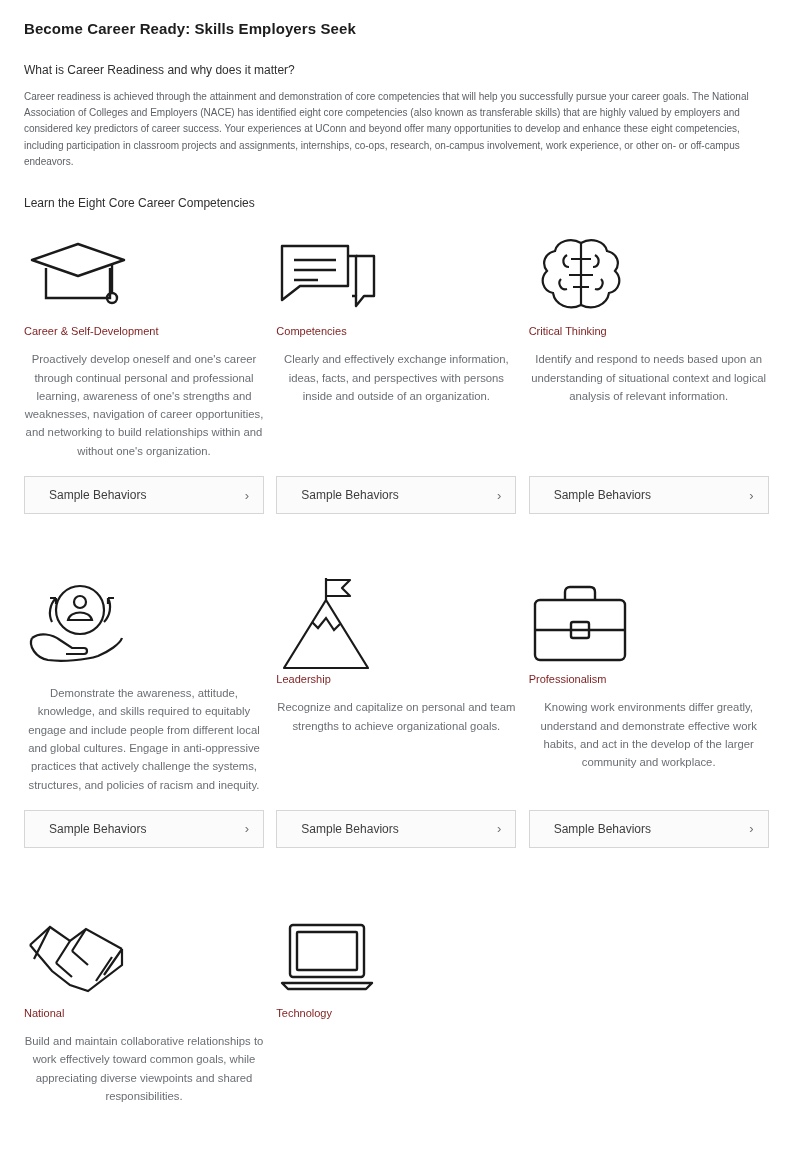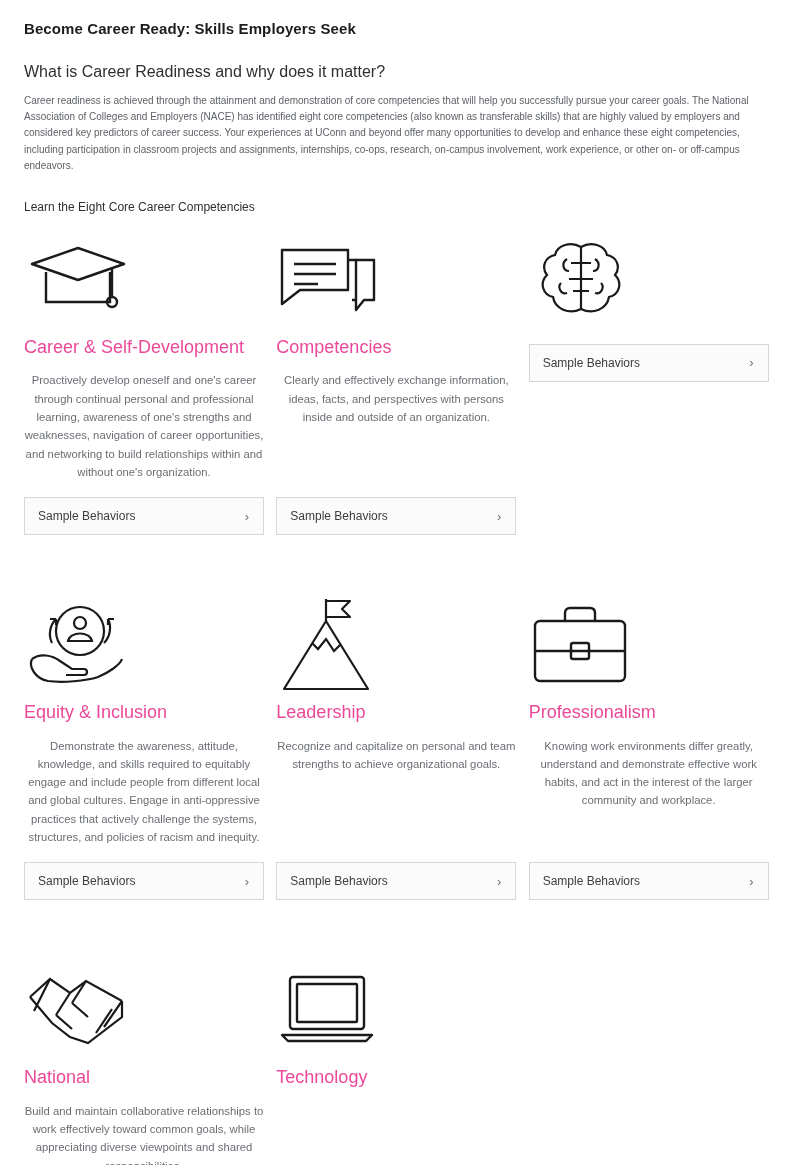--- a/index.html
+++ b/index.html
@@ -20,21 +20,21 @@
     padding: 14px 24px 0 24px;
   }
   .page-title {
     font-size: 15px;
     font-weight: bold;
     color: #1d1d1d;
     margin: 6px 0 3px 0;
     letter-spacing: 0.1px;
   }
   .section-heading {
-    font-size: 16px;
+    font-size: 12px;
     font-weight: normal;
     color: #2f2f2f;
     margin: 26px 0 0 0;
   }
   .intro {
     font-size: 10px;
     line-height: 1.62;
     color: #5d6166;
     margin: 12px 0 0 0;
     text-align: left;
@@ -59,23 +59,22 @@
 
   .icon-box {
     height: 96px;
     display: flex;
     align-items: center;
     justify-content: flex-start;
     padding-left: 2px;
     margin-top: 18px;
   }
   .card-title {
-    font-size: 18px;
-    color: #ec4899;
-    margin-top: 8px;
+    font-size: 11px;
+    color: #7f1d1d;
     line-height: 1.3;
   }
   .card-desc {
     font-size: 11.3px;
     line-height: 1.62;
     color: #6a6e73;
     margin-top: 12px;
     max-width: 240px;
     text-align: center;
   }
@@ -84,21 +83,21 @@
   }
   .behaviors-btn {
     margin-top: 16px;
     height: 38px;
     width: 240px;
     border: 1px solid #d6d6d6;
     background: #fbfbfb;
     display: flex;
     align-items: center;
     justify-content: space-between;
-    padding: 0 14px 0 13px;
+    padding: 0 14px 0 24px;
     font-size: 12px;
     color: #3d3d3d;
     cursor: pointer;
   }
   .chev {
     font-size: 13px;
     color: #6f6f6f;
     line-height: 1;
   }
   .row-gap { height: 44px; }
@@ -162,20 +161,24 @@
         <svg width="100" height="82" viewBox="0 0 100 82" fill="none" stroke="#1a1a1a" stroke-width="2.2">
           <path d="M50 8 C40 2 26 6 24 16 C14 18 10 28 16 36 C8 44 12 56 22 58 C24 70 38 76 50 70"></path>
           <path d="M50 8 C60 2 74 6 76 16 C86 18 90 28 84 36 C92 44 88 56 78 58 C76 70 62 76 50 70"></path>
           <path d="M50 8 V70"></path>
           <path d="M36 20 C30 24 32 32 38 32 M30 44 C26 48 30 56 36 54"></path>
           <path d="M64 20 C70 24 68 32 62 32 M70 44 C74 48 70 56 64 54"></path>
           <path d="M50 24 H40 M50 40 H38 M50 52 H42"></path>
           <path d="M50 24 H60 M50 40 H62 M50 52 H58"></path>
         </svg>
       </div>
+      <div class="card-body">
+        <div class="card-title">Critical Thinking</div>
+        <div class="card-desc">Identify and respond to needs based upon an understanding of situational context and logical analysis of relevant information.</div>
+      </div>
       <div class="behaviors-btn">
         <span>Sample Behaviors</span>
         <span class="chev">›</span>
       </div>
     </div>
 
   </div>
 
   <div class="row-gap"></div>
 
@@ -187,21 +190,20 @@
           <circle cx="54" cy="34" r="24"></circle>
           <circle cx="54" cy="26" r="6"></circle>
           <path d="M42 44 C44 34 64 34 66 44 Z"></path>
           <path d="M30 22 C24 28 22 38 26 46 M30 22 L24 22 M30 22 L30 28"></path>
           <path d="M78 46 C84 40 86 30 82 22 M82 22 L88 22 M82 22 L82 28"></path>
           <path d="M6 62 C14 56 26 58 34 64 L46 72 H58 C62 72 62 78 58 78 H40"></path>
           <path d="M6 62 C2 70 10 82 22 84 C36 86 60 84 72 80 C82 76 94 68 96 62"></path>
         </svg>
       </div>
       <div class="card-body">
-        <div class="card-title">Equity &amp; Inclusion</div>
         <div class="card-desc">Demonstrate the awareness, attitude, knowledge, and skills required to equitably engage and include people from different local and global cultures. Engage in anti-oppressive practices that actively challenge the systems, structures, and policies of racism and inequity.</div>
       </div>
       <div class="behaviors-btn">
         <span>Sample Behaviors</span>
         <span class="chev">›</span>
       </div>
     </div>
 
     <div class="col">
       <div class="icon-box">
@@ -226,21 +228,21 @@
       <div class="icon-box">
         <svg width="98" height="84" viewBox="0 0 98 84" fill="none" stroke="#1a1a1a" stroke-width="2.4">
           <rect x="4" y="18" width="90" height="60" rx="5"></rect>
           <path d="M34 18 V10 C34 7 36 5 39 5 H59 C62 5 64 7 64 10 V18"></path>
           <path d="M4 48 H94"></path>
           <rect x="40" y="40" width="18" height="16" rx="2"></rect>
         </svg>
       </div>
       <div class="card-body">
         <div class="card-title">Professionalism</div>
-        <div class="card-desc">Knowing work environments differ greatly, understand and demonstrate effective work habits, and act in the interest of the larger community and workplace.</div>
+        <div class="card-desc">Knowing work environments differ greatly, understand and demonstrate effective work habits, and act in the develop of the larger community and workplace.</div>
       </div>
       <div class="behaviors-btn">
         <span>Sample Behaviors</span>
         <span class="chev">›</span>
       </div>
     </div>
 
   </div>
 
   <div class="row-gap"></div>

